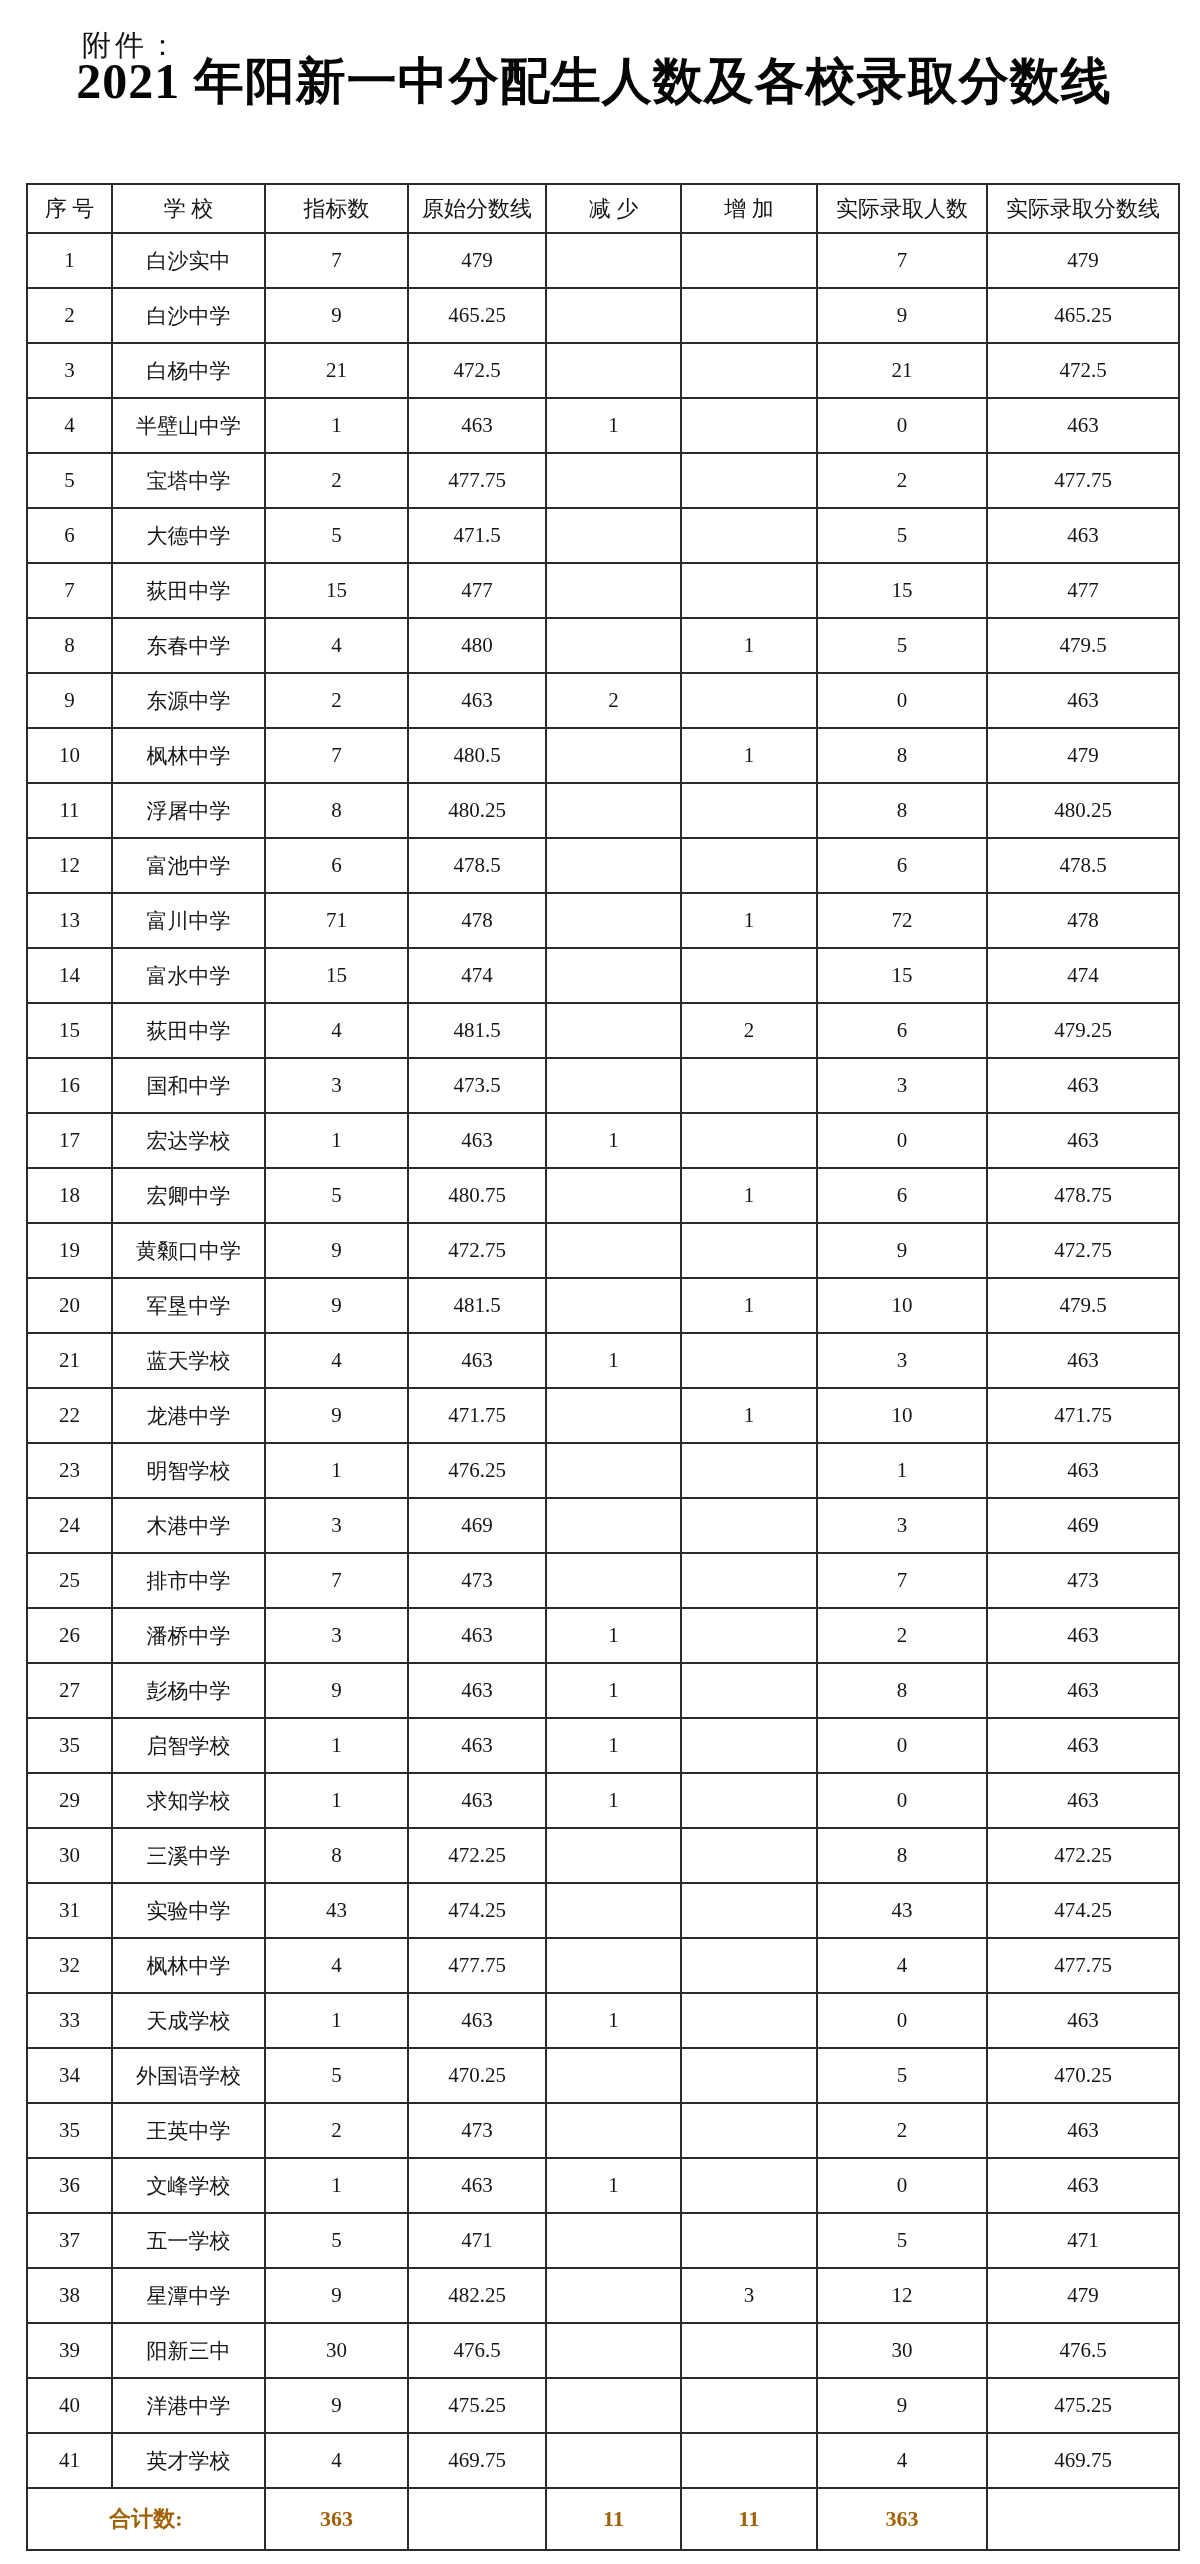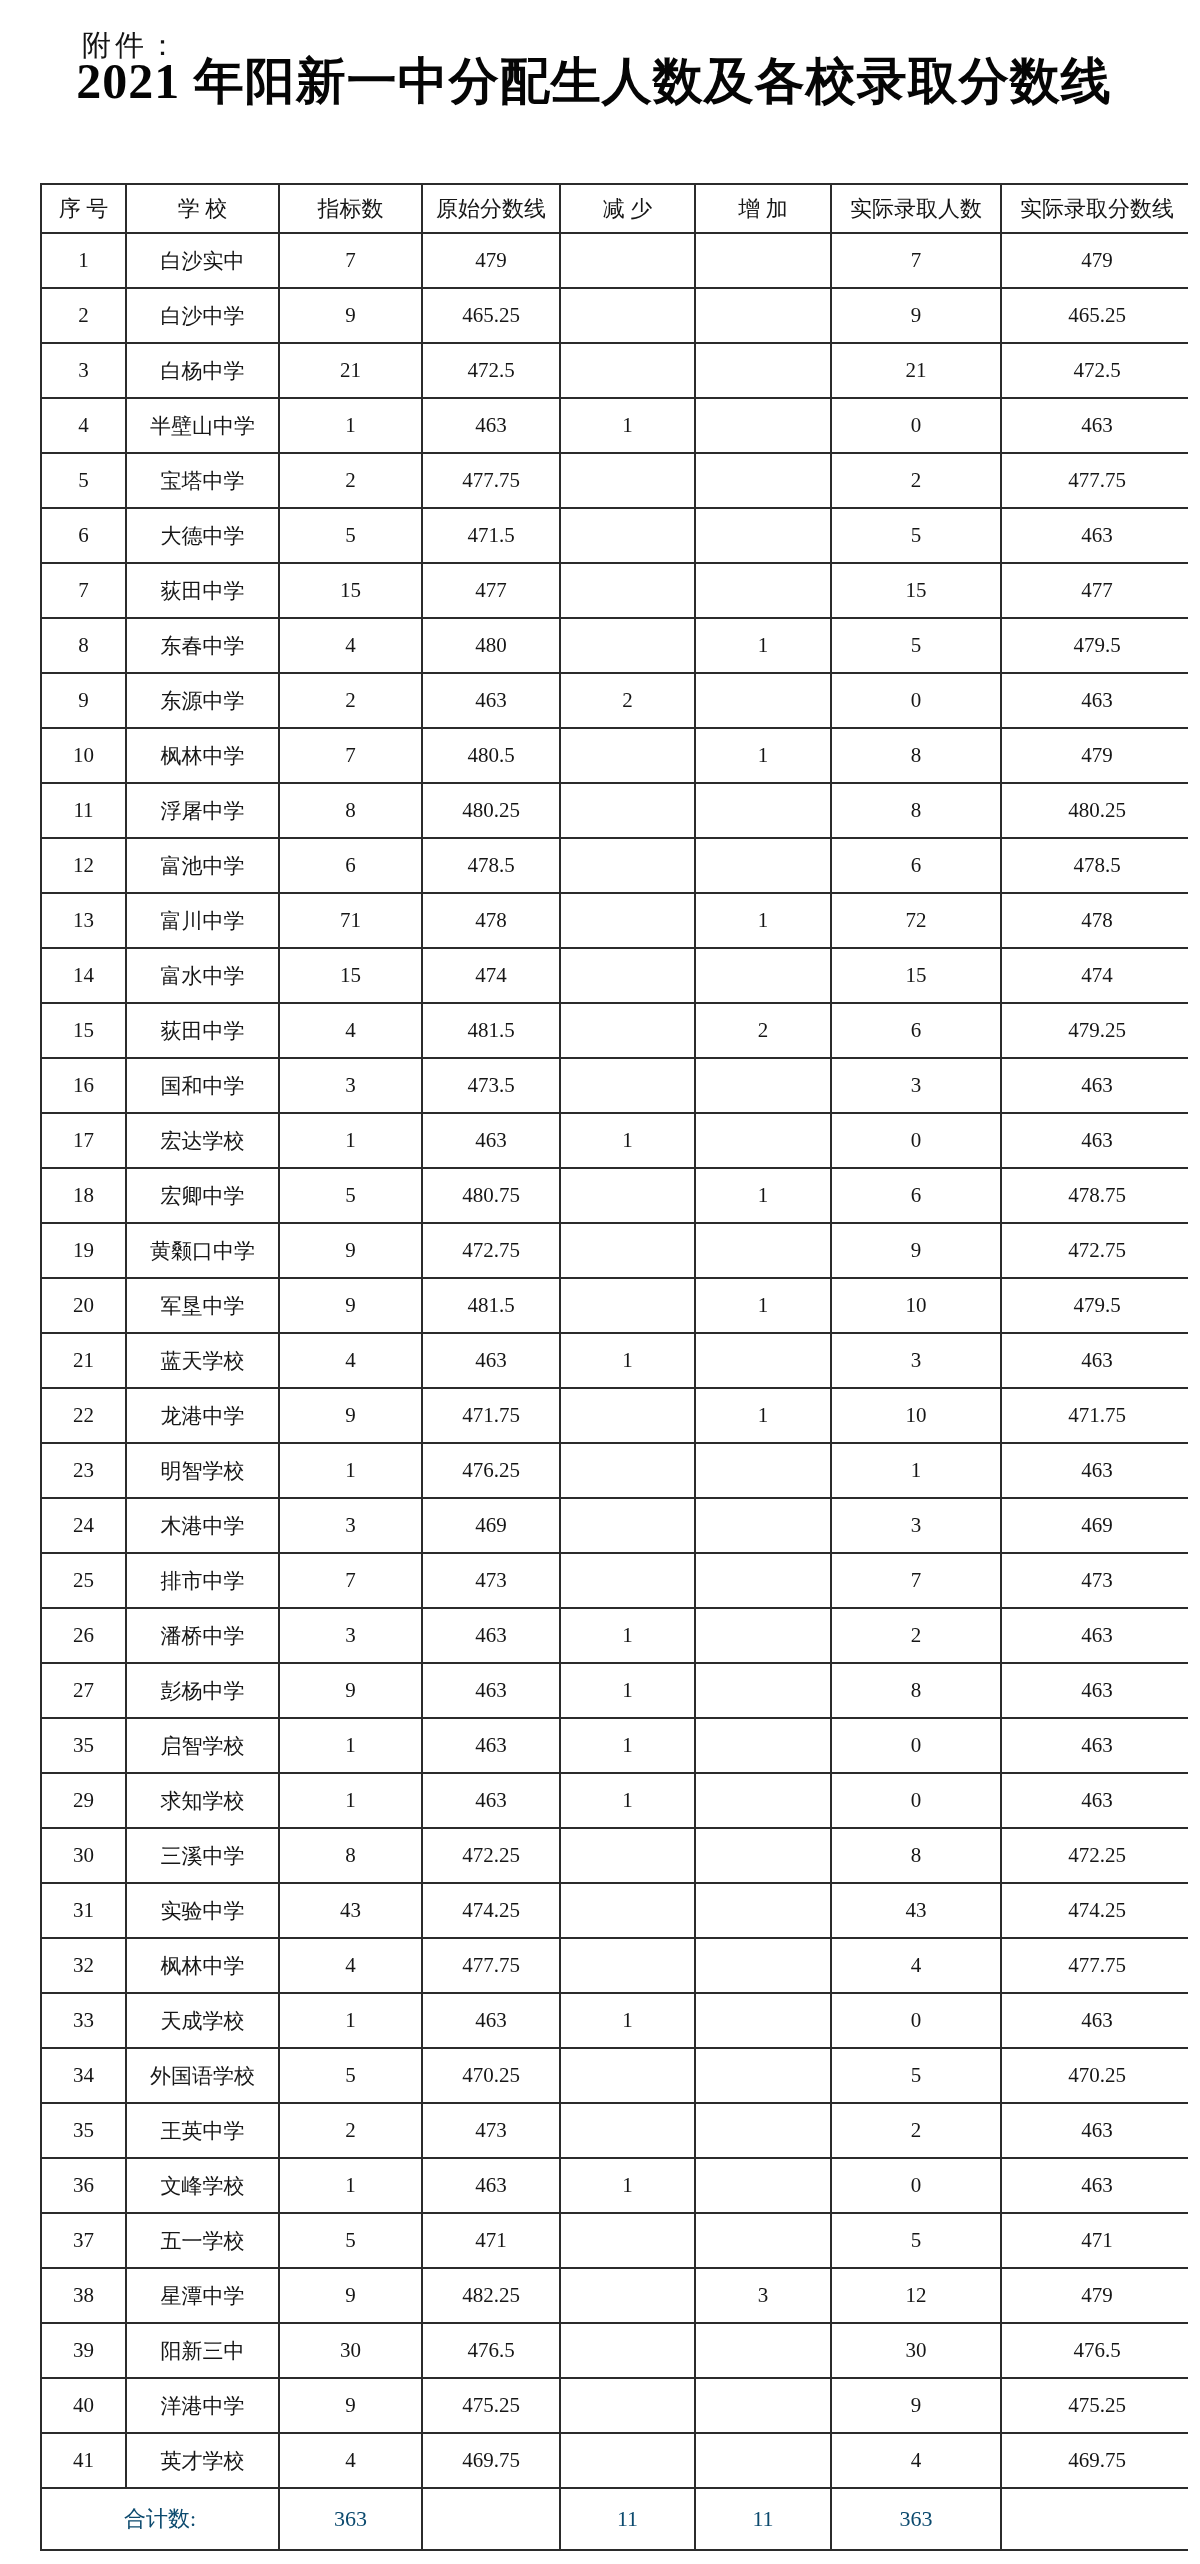--- a/index.html
+++ b/index.html
@@ -30,21 +30,21 @@
     top: 48px;
     width: 100%;
     text-align: center;
     font-size: 50px;
     font-weight: bold;
     letter-spacing: 1px;
     color: #050505;
   }
   table.score-table {
     position: absolute;
-    left: 40px;
+    left: 26px;
     top: 183px;
     width: 1152px;
     border-collapse: collapse;
     table-layout: fixed;
   }
   table.score-table td, table.score-table th {
     border: 2px solid #2b2b2b;
     text-align: center;
     vertical-align: middle;
     padding: 0;
@@ -58,21 +58,22 @@
     color: #161616;
   }
   tr.data-row { height: 55px; }
   tr.data-row td {
     font-size: 21px;
     color: #161616;
   }
   tr.total-row { height: 62px; }
   tr.total-row td {
     font-size: 22px;
-    color: #0c4a6e;
+    color: #a16207;
+    font-weight: bold;
   }
 </style>
 </head>
 <body>
 
 <div class="page">
 
   <div class="attachment">附件：</div>
 
   <div class="doc-title">2021 年阳新一中分配生人数及各校录取分数线</div>

